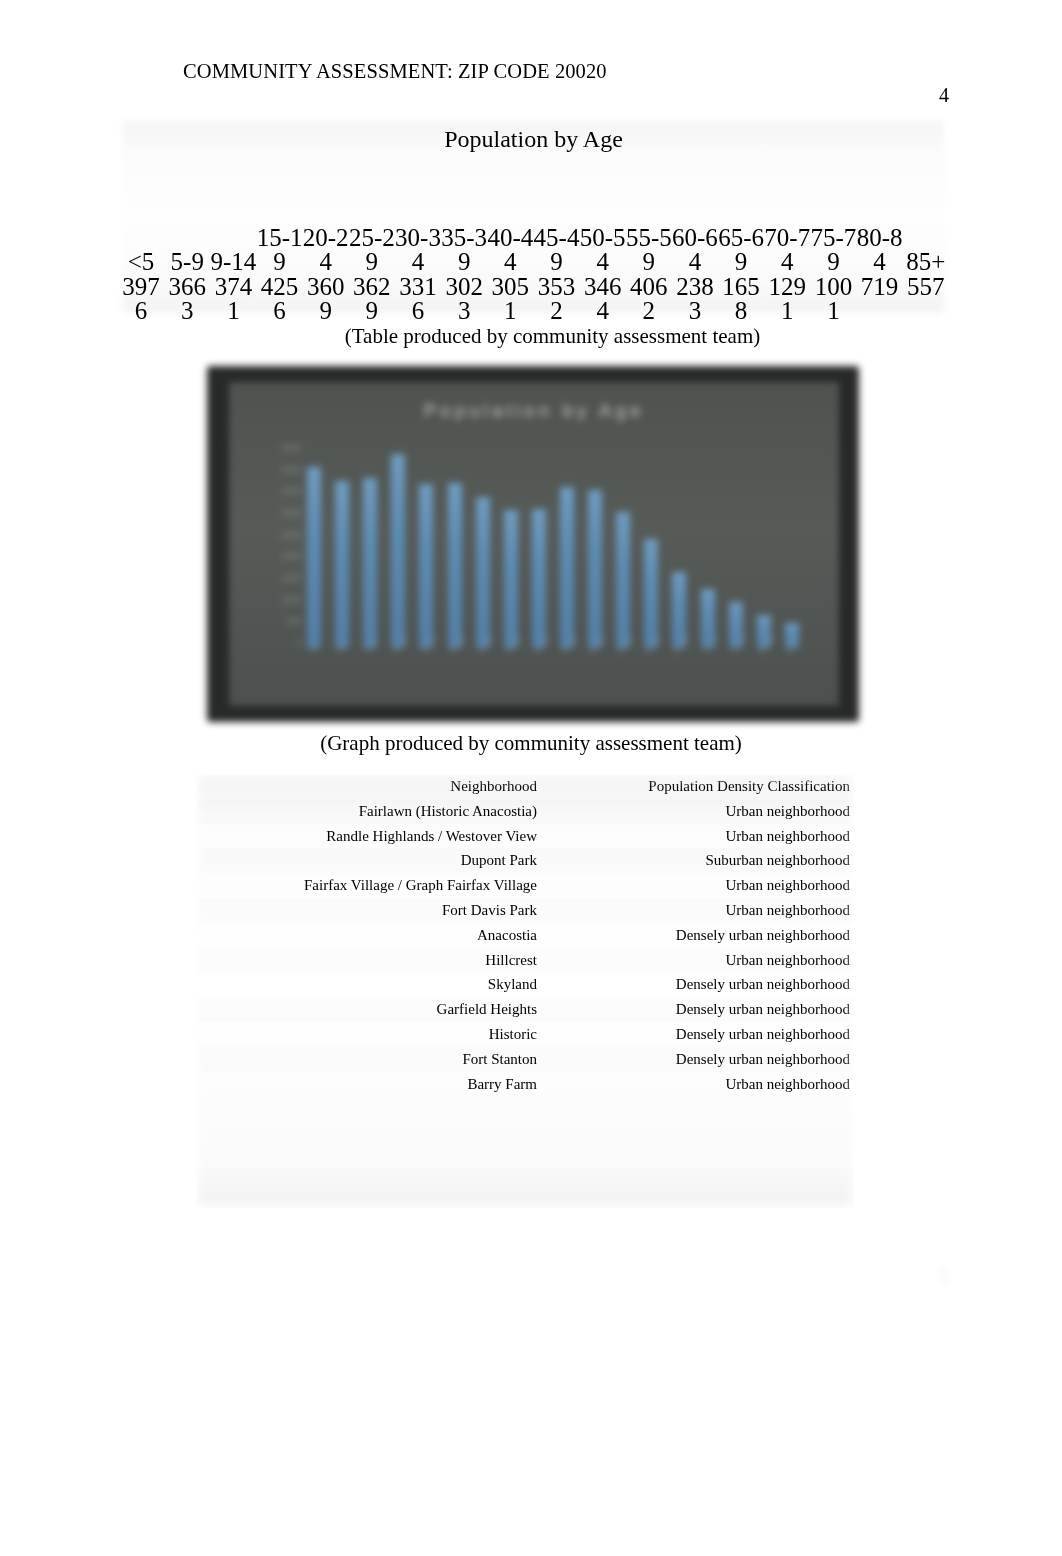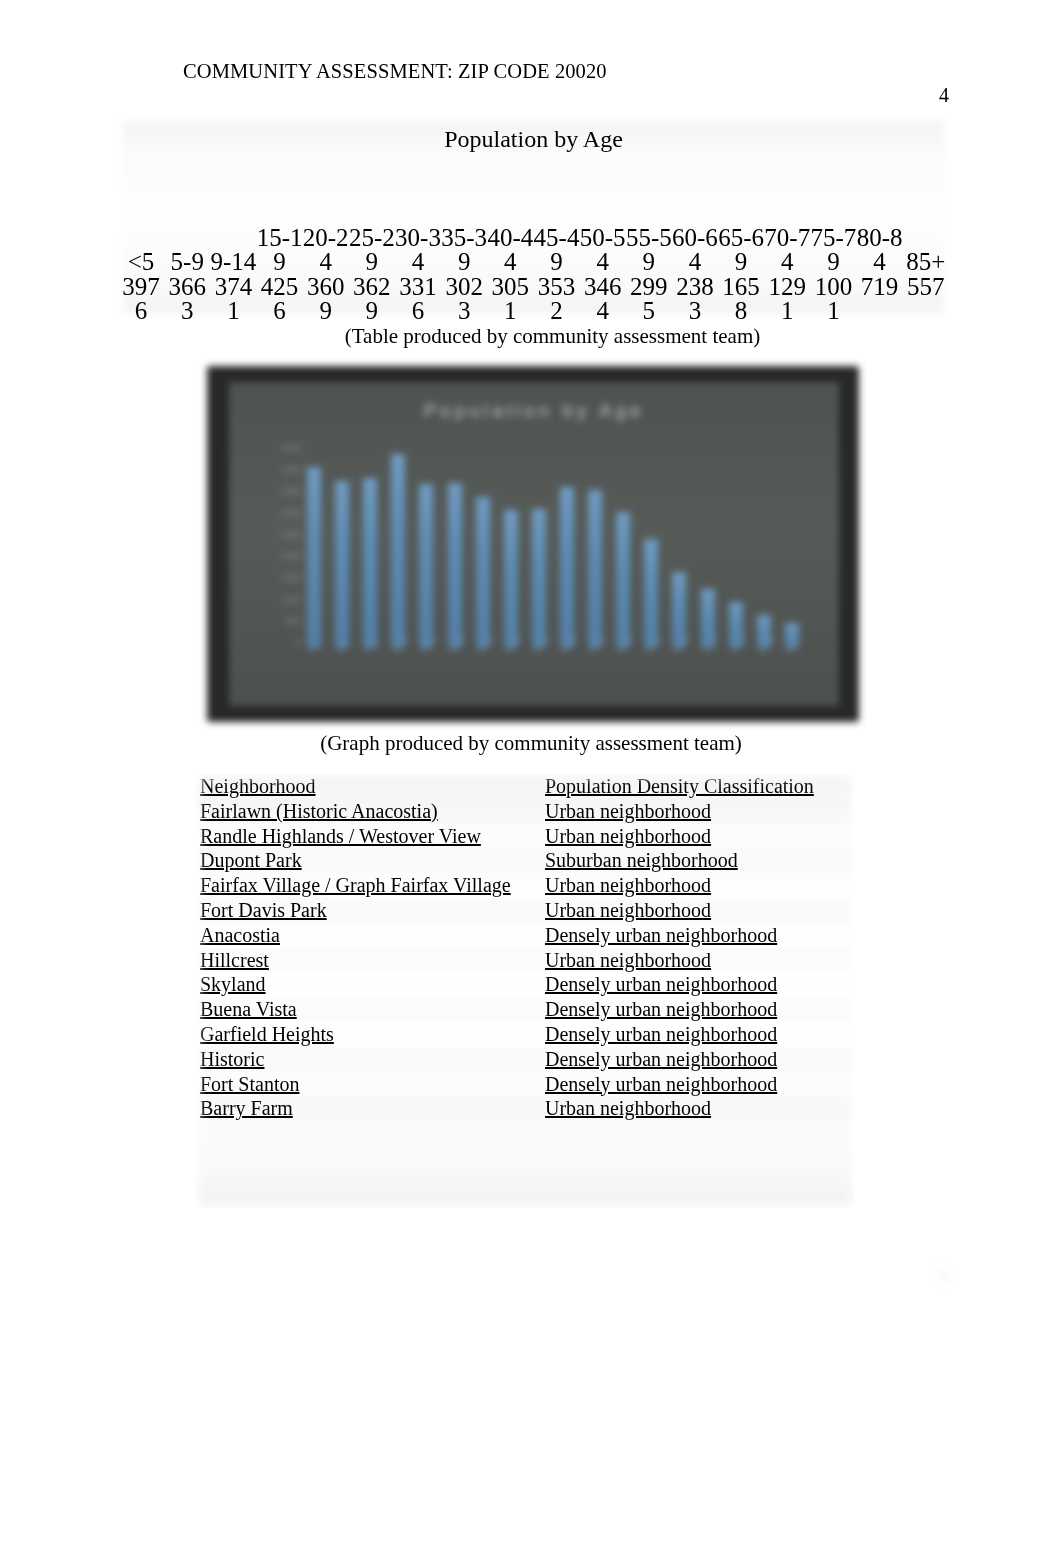--- a/index.html
+++ b/index.html
@@ -177,26 +177,25 @@
     position:absolute; left:-6px; right:-6px; top:-5px; bottom:-5px;
     box-shadow: 0 0 11px 8px #ffffff inset;
     pointer-events:none;
   }
   table.nbhd {
     width: 658px;
     border-collapse: collapse;
     table-layout: fixed;
   }
   table.nbhd td {
-    text-align: left;
-    font-size: 20px;
+    text-align: right;
+    font-size: 15px;
     line-height: 24.8px;
     padding: 0 4px;
     vertical-align: top;
-    text-decoration: underline;
   }
   table.nbhd td.col1 { width: 345px; }
   table.nbhd td.col2 { width: 313px; }
   table.nbhd tr:nth-child(even) td { background: rgba(0,0,0,.012); }
 
   .source-note {
     position: absolute;
     left: 0; right: 0; top: 1206px;
     text-align: center;
     font-size: 20px;
@@ -241,21 +240,21 @@
           <td>3663</td>
           <td>3741</td>
           <td>4256</td>
           <td>3609</td>
           <td>3629</td>
           <td>3316</td>
           <td>3023</td>
           <td>3051</td>
           <td>3532</td>
           <td>3464</td>
-          <td>2995</td>
+          <td>4062</td>
           <td>2383</td>
           <td>1658</td>
           <td>1291</td>
           <td>1001</td>
           <td>719</td>
           <td>557</td>
         </tr>
     </tbody>
   </table>
 </div>
@@ -355,24 +354,20 @@
         </tr>
         <tr>
           <td class="col1">Hillcrest</td>
           <td class="col2">Urban neighborhood</td>
         </tr>
         <tr>
           <td class="col1">Skyland</td>
           <td class="col2">Densely urban neighborhood</td>
         </tr>
         <tr>
-          <td class="col1">Buena Vista</td>
-          <td class="col2">Densely urban neighborhood</td>
-        </tr>
-        <tr>
           <td class="col1">Garfield Heights</td>
           <td class="col2">Densely urban neighborhood</td>
         </tr>
         <tr>
           <td class="col1">Historic</td>
           <td class="col2">Densely urban neighborhood</td>
         </tr>
         <tr>
           <td class="col1">Fort Stanton</td>
           <td class="col2">Densely urban neighborhood</td>

